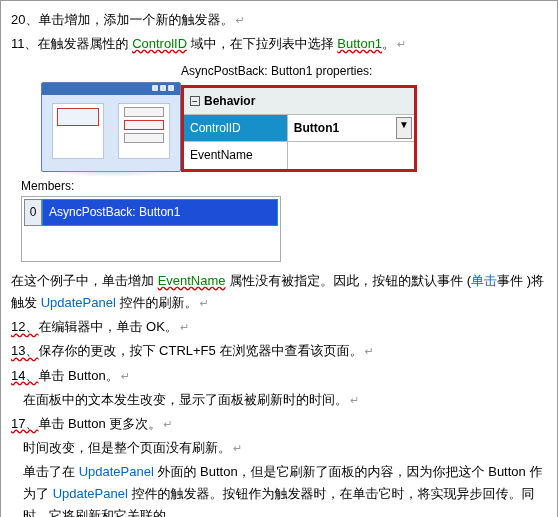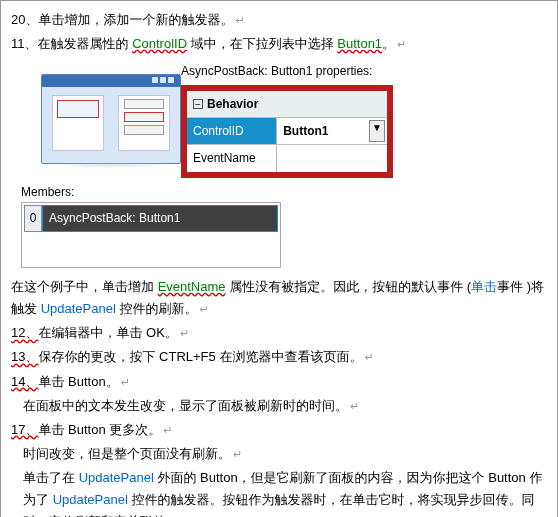--- a/index.html
+++ b/index.html
@@ -18,21 +18,21 @@
   .green { color: #008000; text-decoration: underline wavy #cc0000; }
   .blue-link { color: #0066cc; text-decoration-color: #cc0000; text-decoration-style: wavy; text-align: center; }
   .link { color: #0066cc; }
   .ret { color: #999; font-size: 11px; margin-left: 2px; }
   .indent { margin-left: 12px; }
   .step-num { display: inline; }
 
   
   .editor-wrap { margin: 6px 0 8px 0; position: relative; }
   .editor-title { color: #0066cc; font-family: Verdana, sans-serif; font-size: 12px; margin-left: 40px; margin-bottom: 4px; }
-  .editor-row { display: flex; align-items: center; }
+  .editor-row { display: flex; align-items: flex-end; }
 
   
   .preview {
     width: 140px; height: 90px;
     border: 1px solid #5b7fb6;
     background: linear-gradient(180deg,#3b6fb8 0 14%, #d9e6f7 14% 100%);
     position: relative;
     border-radius: 2px;
   }
   .preview::after {
@@ -43,34 +43,34 @@
   .pv-box1 .sel { position:absolute; left:4px; top:4px; right:4px; height:18px; border:1px solid #c33; background:#eef3fb;}
   .pv-box2 { position:absolute; right:10px; top:20px; width:52px; height:56px; background:#fff; border:1px solid #b5c7e3;}
   .pv-box2 .b { width:40px; height:10px; margin:3px auto; border:1px solid #999; background:#f4f4f4;}
   .pv-box2 .bl { border-color:#c33; }
   .pv-top-dots { position:absolute; right:6px; top:2px; display:flex; gap:2px; }
   .pv-top-dots span { width:6px; height:6px; background:#dbe6f6; border-radius:1px; display:block; }
 
   
   .props { font-family: Tahoma, sans-serif; font-size: 12px; }
   .props-title { color:#000; margin-bottom:3px; }
-  .props-table { border:6px solid #b91c1c; width:212px; border-collapse:collapse;}
+  .props-table { border:3px solid #b91c1c; width:236px; border-collapse:collapse;}
   .props-table td { border:1px solid #bbb; padding:3px 6px; font-size:12px; }
   .bhv-hdr td { background:#e9efef; font-weight:bold; }
   .bhv-hdr .toggle { display:inline-block; width:10px; height:10px; border:1px solid #555; text-align:center; line-height:9px; font-size:10px; margin-right:4px; font-weight:normal;}
   .row-sel td:first-child { background:#178fc9; color:#fff; }
   .row-sel td:nth-child(2) { font-weight:bold; position:relative; }
   .dd-arrow { position:absolute; right:2px; top:2px; bottom:2px; width:16px; border:1px solid #888; background:#eee; text-align:center; font-size:10px; line-height:14px;}
 
   
   .members { font-family: Tahoma, sans-serif; font-size:12px; margin: 4px 0 6px 10px; }
   .members-box { width: 260px; height: 66px; border:1px solid #aaa; background:#fff; padding:2px; }
   .member-item { display:flex; align-items:stretch; }
   .member-num { width:18px; border:1px solid #888; background:#e8edf3; text-align:center; font-size:12px; padding:2px 0; }
-  .member-label { flex:1; background:#404040; color:#fff; padding:2px 6px; border:1px solid #178fc9;}
+  .member-label { flex:1; background:#1d4ed8; color:#fff; padding:2px 6px; border:1px solid #178fc9;}
   .wavy-red { text-decoration: underline wavy #cc0000; }
 </style>
 </head>
 <body>
 
 <div class="para">
   <span class="step-num">20、</span><span>单击增加，添加一个新的触发器。</span><span class="ret">↵</span>
 </div>
 
 <div class="para">

